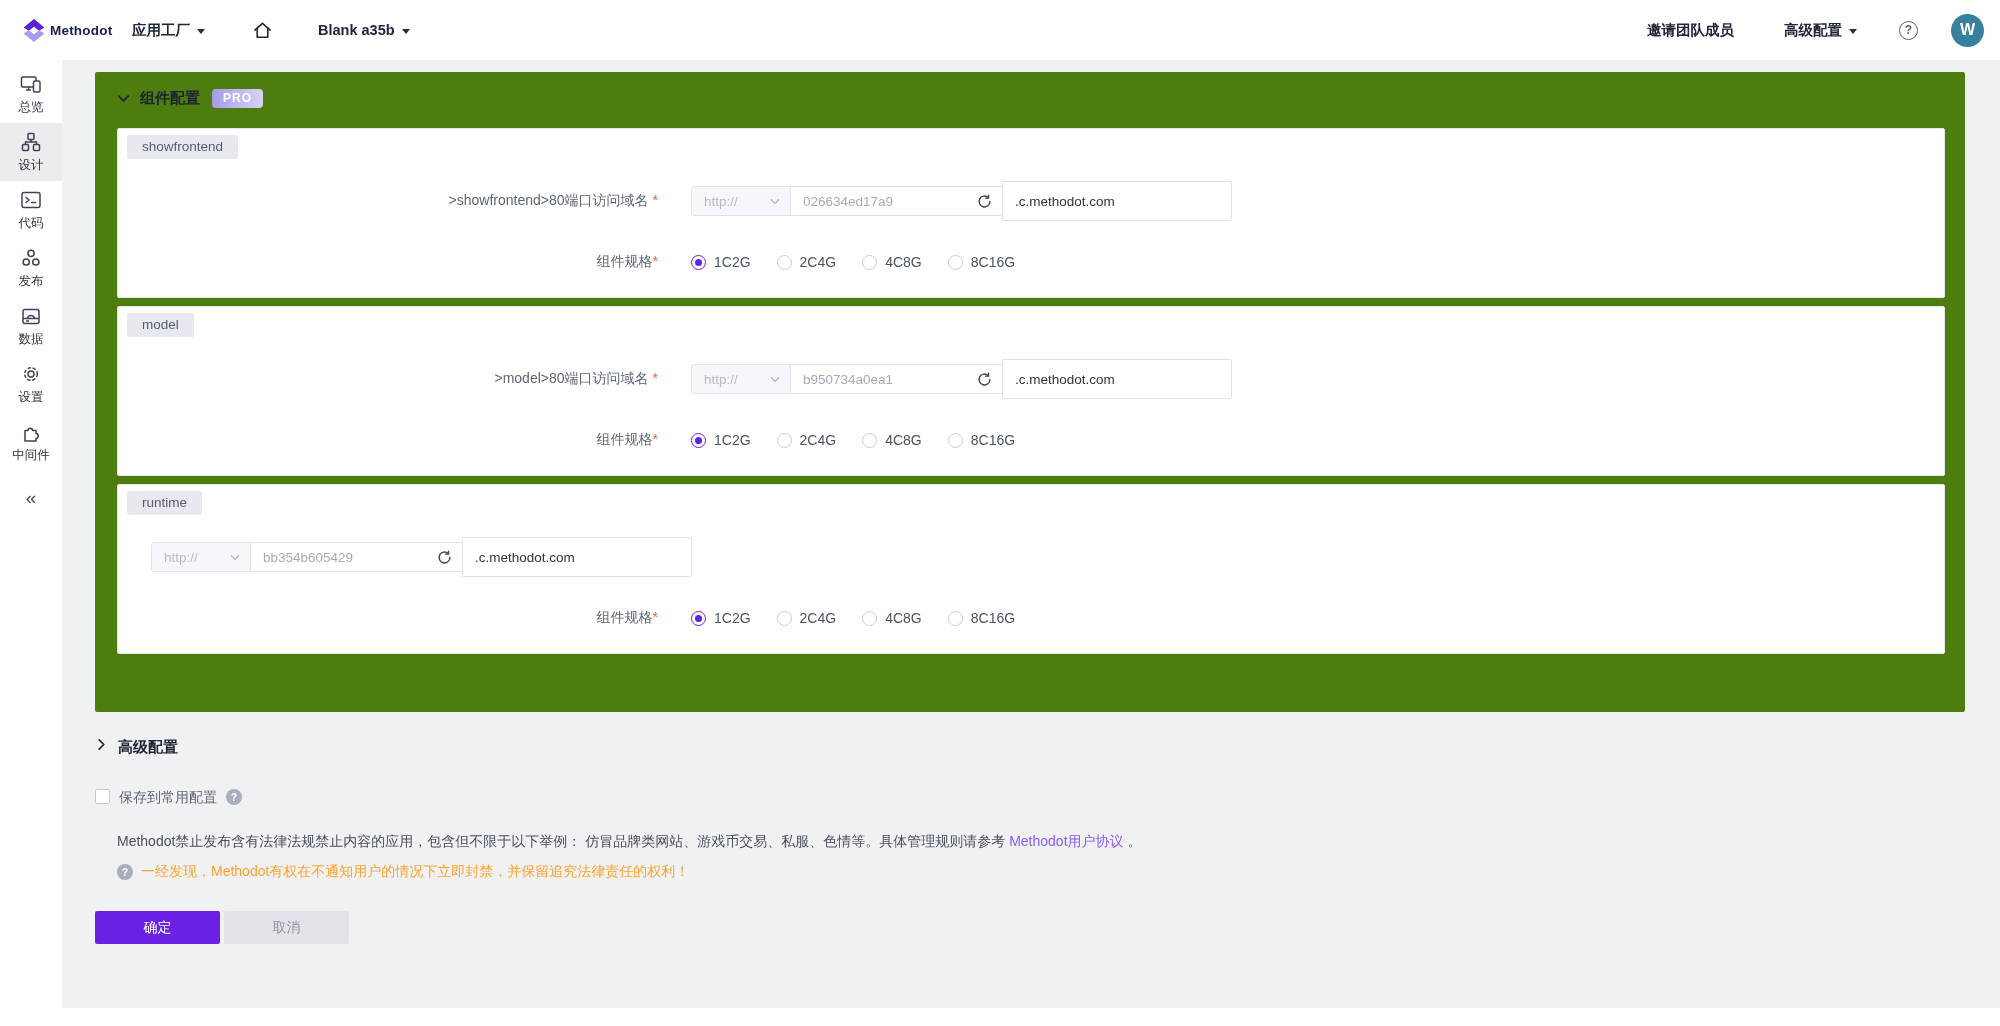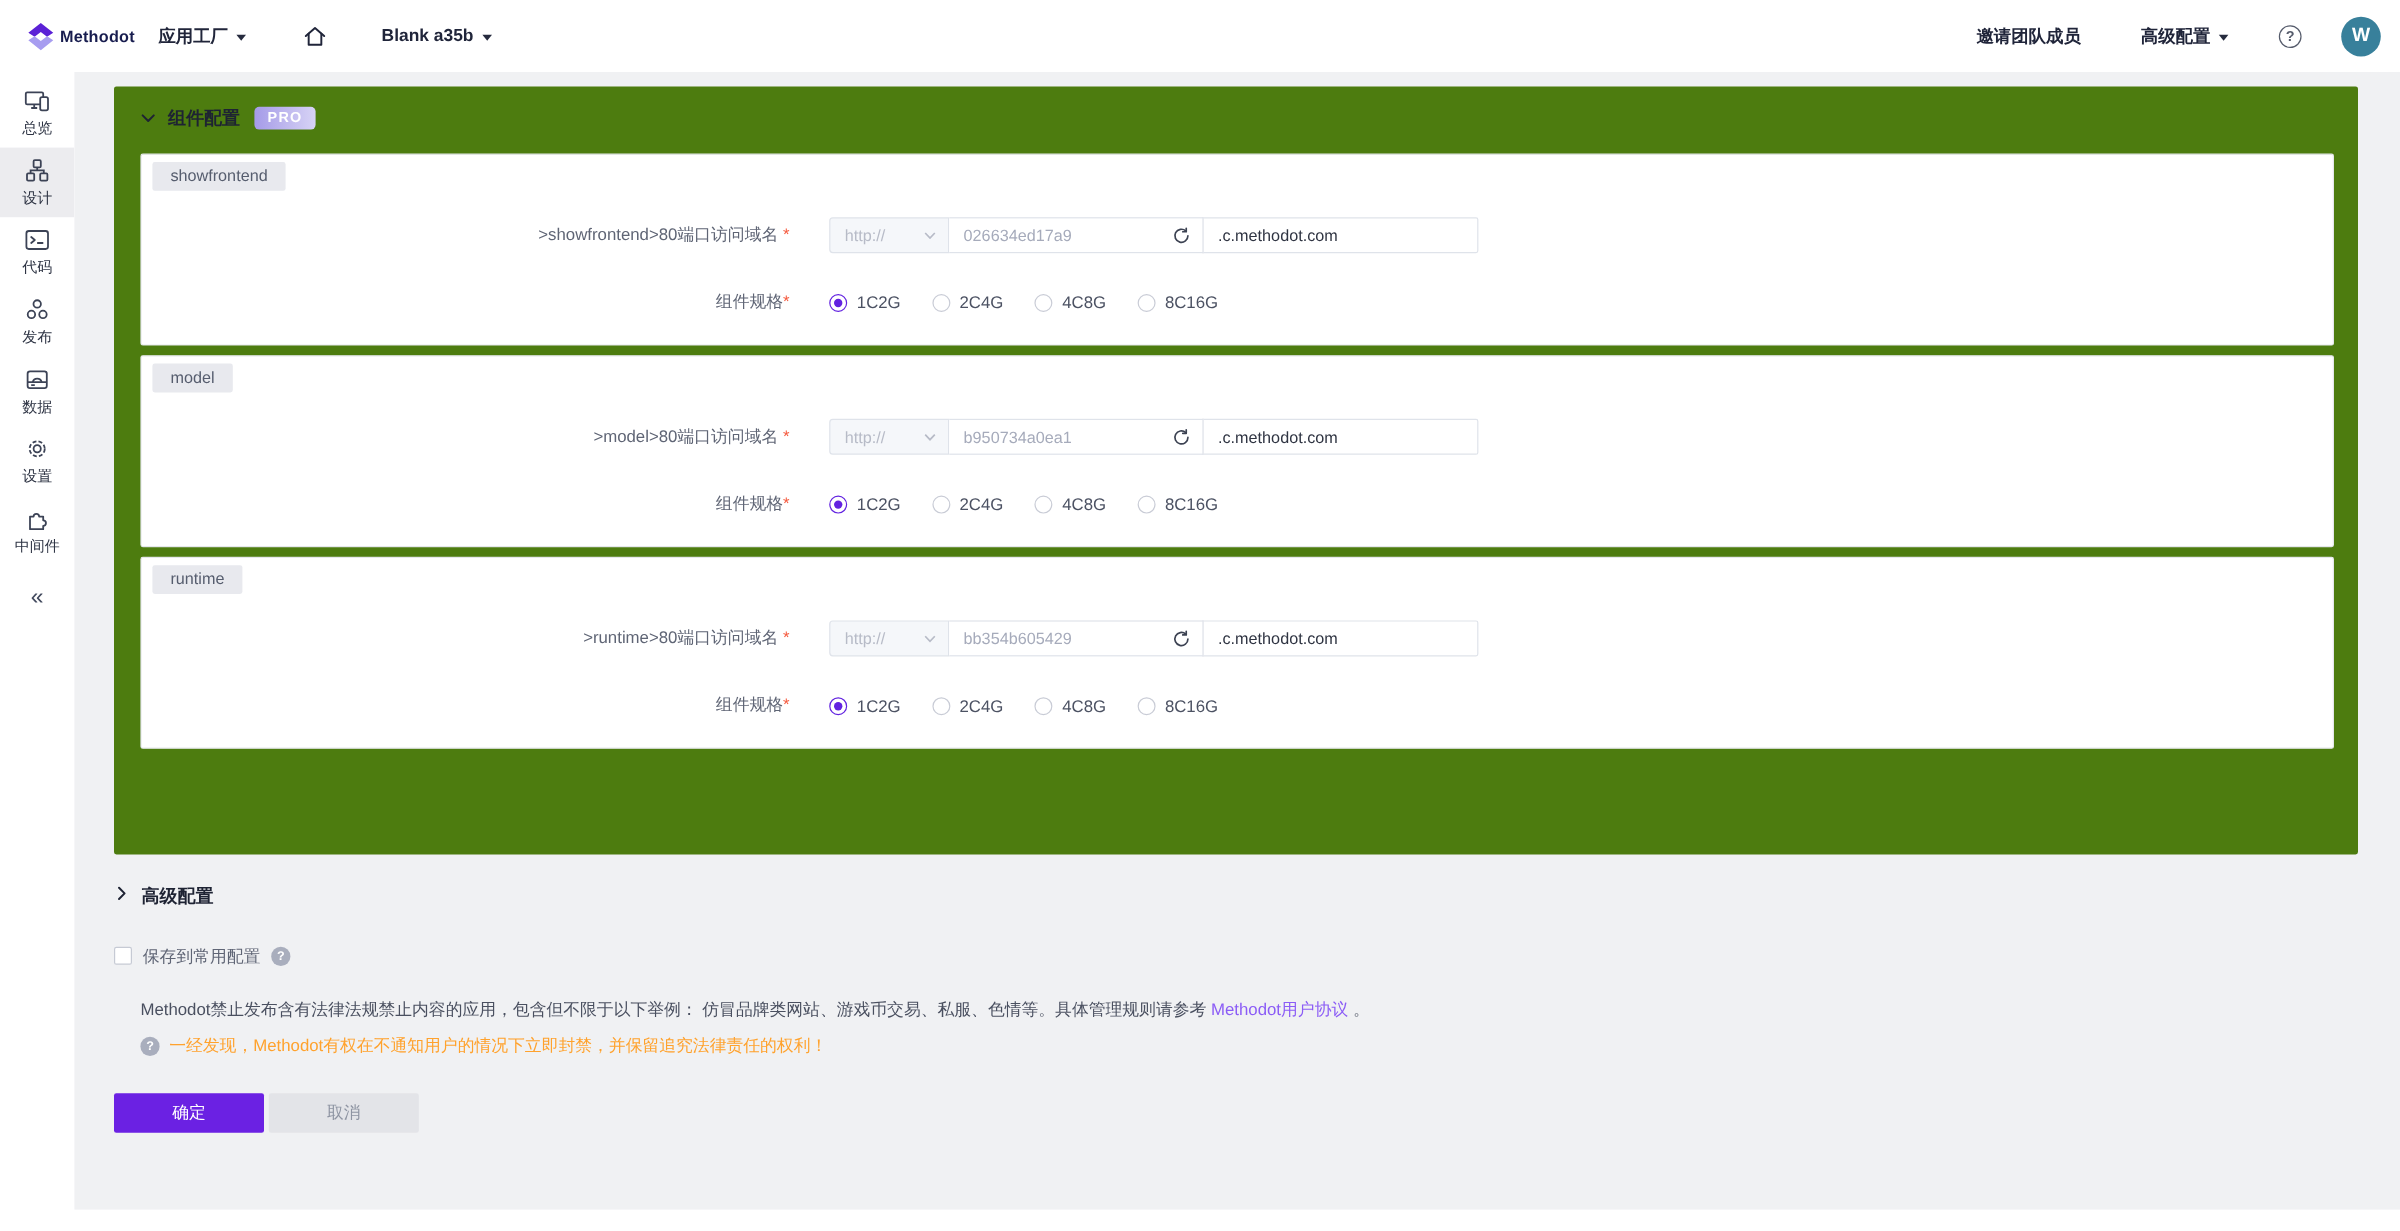--- a/index.html
+++ b/index.html
@@ -50,21 +50,21 @@
   .req.sp { margin-left:4px; }
   .row-content { margin-left:33px; display:flex; align-items:center; }
 
   .proto-select { width:100px; height:30px; background:#f5f7fa; border:1px solid #dfe3ea;
     border-radius:3px 0 0 3px; display:flex; align-items:center; justify-content:space-between;
     padding:0 10px 0 12px; color:#b7bbc7; font-size:13.5px; cursor:not-allowed; }
   .host-input { width:212px; height:30px; background:#fff; border:1px solid #dfe3ea; border-left:none;
     display:flex; align-items:center; padding:0 10px 0 12px; position:relative; }
   .host-text { color:#a6abbb; font-size:13.5px; flex:1; }
   .refresh-ic { color:#3c4252; cursor:pointer; display:flex; }
-  .suffix-input { width:230px; height:30px; background:#fff; border:1px solid #dfe3ea; border-radius:0 2px 2px 0;
+  .suffix-input { width:230px; height:40px; background:#fff; border:1px solid #dfe3ea; border-radius:0 2px 2px 0;
     display:flex; align-items:center; padding:0 12px; font-size:13.5px; color:#2f3442; margin-left:-1px; }
 
   .radios { gap:26px; }
   .radio-item { display:flex; align-items:center; cursor:pointer; }
   .radio { width:15px; height:15px; border-radius:50%; border:1px solid #c9ccd6; background:#fff;
     display:flex; align-items:center; justify-content:center; }
   .radio.checked { border-color:#6222e0; }
   .radio.checked::after { content:""; width:7px; height:7px; border-radius:50%; background:#6222e0; }
   .radio-label { font-size:14px; color:#4c5263; margin-left:8px; }
 
@@ -310,23 +310,20 @@
                 <span class="radio"></span>
                 <span class="radio-label">8C16G</span>
               </span>
             </div>
           </div>
         </div>
 
         <div class="card">
           <div class="card-tab">runtime</div>
           <div class="form-row row-domain">
-            <div class="row-label">
-              <span>&gt;runtime&gt;80端口访问域名</span><span class="req sp">*</span>
-            </div>
             <div class="row-content">
               <div class="proto-select">
                 <span>http://</span>
                 <svg width="10" height="7" viewBox="0 0 10 7" fill="none" stroke="#b7bbc7" stroke-width="1.4">
                   <path d="M1 1.2 L5 5.4 L9 1.2"></path>
                 </svg>
               </div>
               <div class="host-input">
                 <span class="host-text">bb354b605429</span>
                 <span class="refresh-ic">

